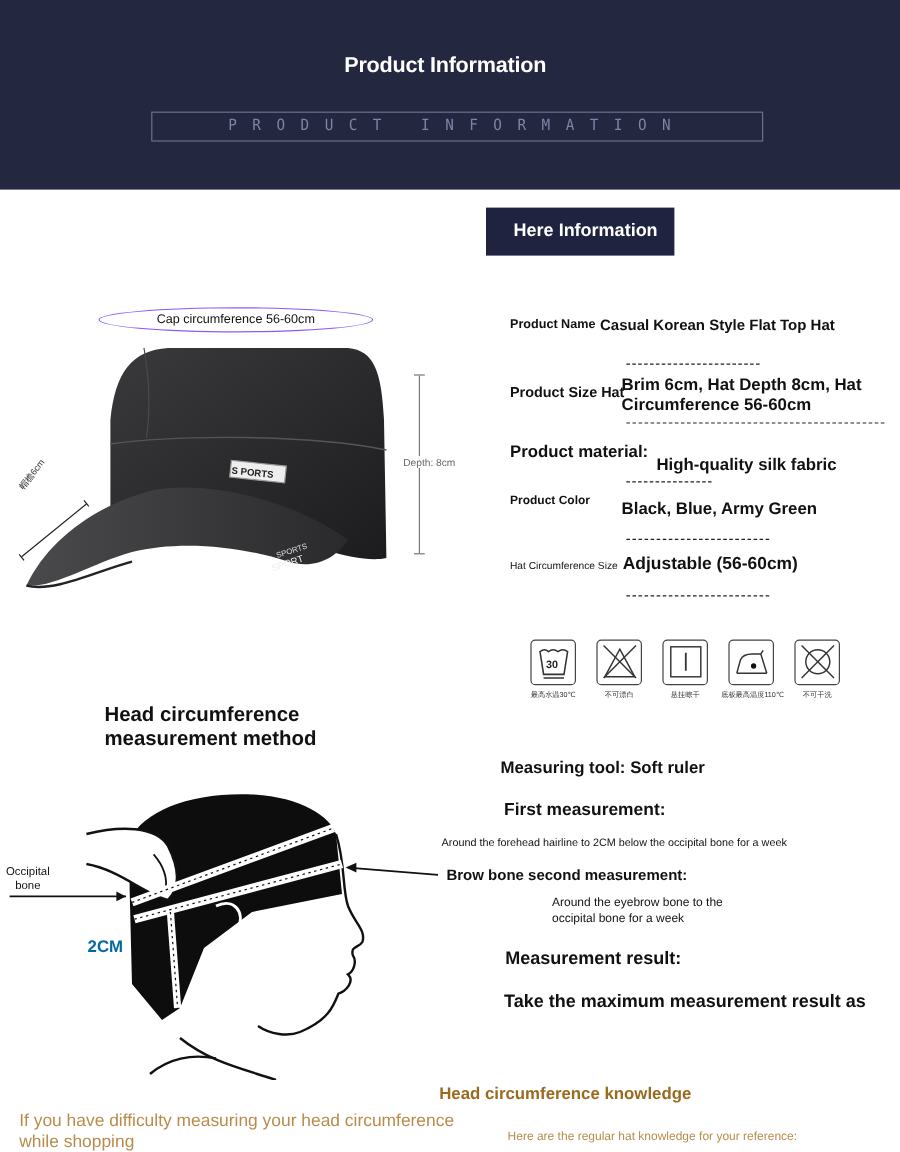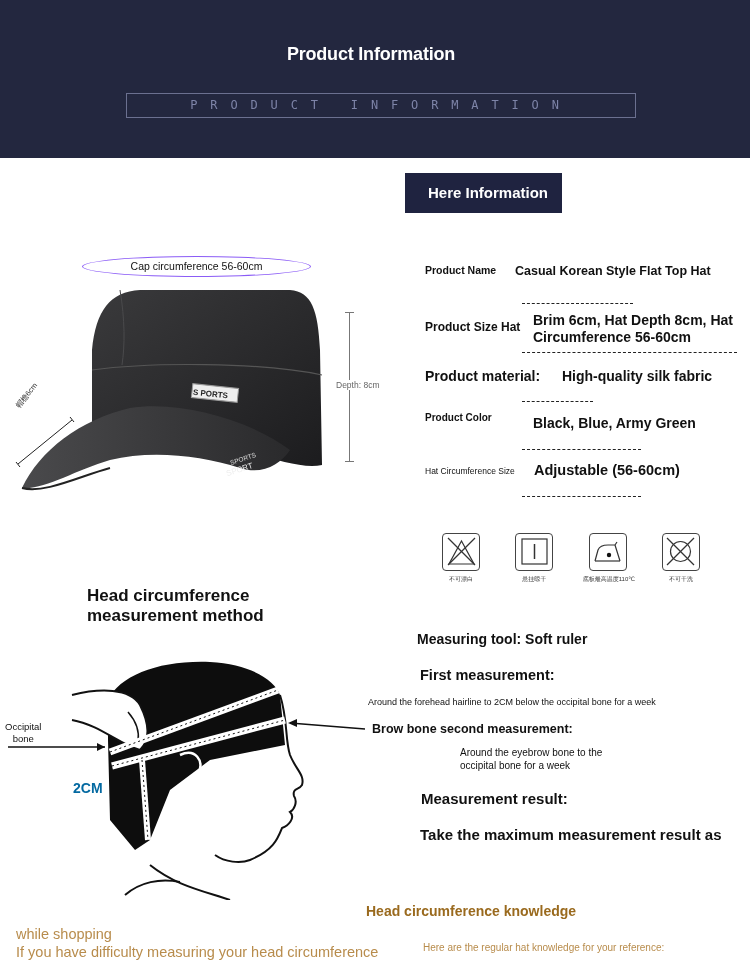--- a/index.html
+++ b/index.html
@@ -17,21 +17,21 @@
   .cap-area { position: absolute; left: 0; top: 250px; width: 400px; height: 260px; }
   .cap-ellipse { position: absolute; left: 82px; top: 256px; width: 229px; height: 21px; border: 1px solid #8b5cf6; border-radius: 50%; font-size: 10.5px; text-align: center; line-height: 19px; color: #111; }
   .depth-line { position: absolute; left: 349px; top: 313px; width: 1px; height: 148px; background: #777; }
   .depth-cap-top, .depth-cap-bot { position: absolute; left: 345px; width: 9px; height: 1px; background: #777; }
   .depth-cap-top { top: 312px; } .depth-cap-bot { top: 461px; }
   .depth-label { position: absolute; left: 335px; top: 380px; font-size: 8.5px; color: #666; background: #fff; padding: 0 1px; }
   .brim-label { position: absolute; left: 14px; top: 404px; font-size: 7.5px; color: #333; transform: rotate(-52deg); transform-origin: left top; white-space: nowrap; }
 
   
   .info-label { position: absolute; font-weight: bold; color: #111; }
-  .info-value { position: absolute; font-weight: bold; color: #111; margin-left: 15px; }
+  .info-value { position: absolute; font-weight: bold; color: #111; }
   .dash { position: absolute; height: 1px; border-top: 1px dashed #222; }
 
   .care-row { position: absolute; left: 436px; top: 533px; width: 270px; height: 60px; display: flex; justify-content: space-between; }
   .care-item { width: 50px; text-align: center; }
   .care-icon { width: 38px; height: 38px; margin: 0 auto; border: 1.5px solid #444; border-radius: 4px; position: relative; background: #fff; }
   .care-cap { font-size: 6px; color: #333; margin-top: 4px; white-space: nowrap; }
 
   .h-title { position: absolute; left: 87px; top: 586px; font-size: 17px; font-weight: bold; line-height: 20px; color: #111; }
 
   .head-figure { position: absolute; left: 0; top: 650px; width: 370px; height: 250px; }
@@ -105,32 +105,42 @@
 
 <div class="info-label" style="left:425px;top:264px;font-size:10.5px;">Product Name</div>
 <div class="info-value" style="left:500px;top:264px;font-size:12.5px;">Casual Korean Style Flat Top Hat</div>
 <div class="dash" style="left:522px;top:303px;width:111px;"></div>
 
 <div class="info-label" style="left:425px;top:320px;font-size:12px;">Product Size Hat</div>
 <div class="info-value" style="left:518px;top:312px;width:225px;font-size:14px;line-height:17px;">Brim 6cm, Hat Depth 8cm, Hat Circumference 56-60cm</div>
 <div class="dash" style="left:522px;top:352px;width:215px;"></div>
 
 <div class="info-label" style="left:425px;top:368px;font-size:14px;">Product material:</div>
-<div class="info-value" style="left:547px;top:368px;font-size:14px;">High-quality silk fabric</div>
+<div class="info-value" style="left:547px;top:379px;font-size:14px;">High-quality silk fabric</div>
 <div class="dash" style="left:522px;top:401px;width:71px;"></div>
 
 <div class="info-label" style="left:425px;top:409px;width:70px;font-size:10px;line-height:17px;">Product Color</div>
 <div class="info-value" style="left:518px;top:415px;font-size:14px;">Black, Blue, Army Green</div>
 <div class="dash" style="left:522px;top:449px;width:119px;"></div>
 
 <div class="info-label" style="left:425px;top:465px;width:90px;font-size:8.5px;line-height:12px;font-weight:normal;">Hat Circumference Size</div>
 <div class="info-value" style="left:519px;top:462px;font-size:14.5px;">Adjustable (56-60cm)</div>
 <div class="dash" style="left:522px;top:496px;width:119px;"></div>
 
 <div class="care-row">
+  <div class="care-item">
+    <div class="care-icon">
+      <svg width="35" height="35" viewBox="0 0 35 35">
+        <path d="M6 9 Q10 6 13 9 Q17 6 21 9 Q25 6 29 9 L26 28 L9 28 Z" fill="none" stroke="#333" stroke-width="1.3"></path>
+        <line x1="9" y1="31" x2="26" y2="31" stroke="#333" stroke-width="1.2"></line>
+        <text x="11" y="23" font-size="9" font-weight="bold" fill="#222" font-family="Liberation Sans, sans-serif">30</text>
+      </svg>
+    </div>
+    <div class="care-cap">最高水温30℃</div>
+  </div>
   <div class="care-item">
     <div class="care-icon">
       <svg width="35" height="35" viewBox="0 0 35 35">
         <path d="M17.5 7 L30 30 L5 30 Z" fill="none" stroke="#333" stroke-width="1.2"></path>
         <line x1="4" y1="4" x2="31" y2="31" stroke="#333" stroke-width="1.2"></line>
         <line x1="31" y1="4" x2="4" y2="31" stroke="#333" stroke-width="1.2"></line>
       </svg>
     </div>
     <div class="care-cap">不可漂白</div>
   </div>
@@ -214,16 +224,16 @@
   <div>Around the eyebrow bone to the</div>
   <div>occipital bone for a week</div>
 </div>
 <div class="m-result">Measurement result:</div>
 <div class="m-result-desc">
   <div>Take the maximum measurement result as</div>
 </div>
 
 <div class="knowledge-title">Head circumference knowledge</div>
 <div class="difficulty">
+  <div>If you have difficulty measuring your head circumference</div>
   <div>while shopping</div>
-  <div>If you have difficulty measuring your head circumference</div>
 </div>
 <div class="regular">Here are the regular hat knowledge for your reference:</div>
 
 </body></html>

